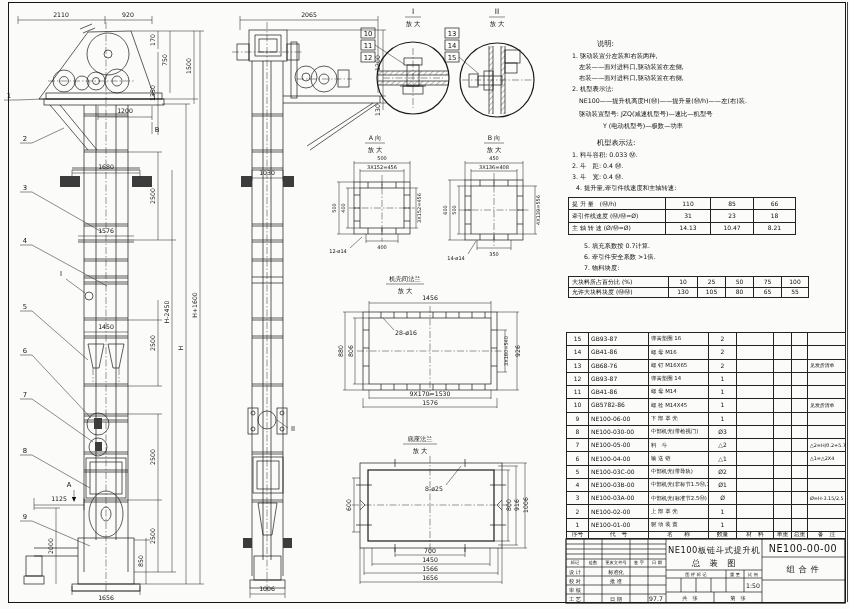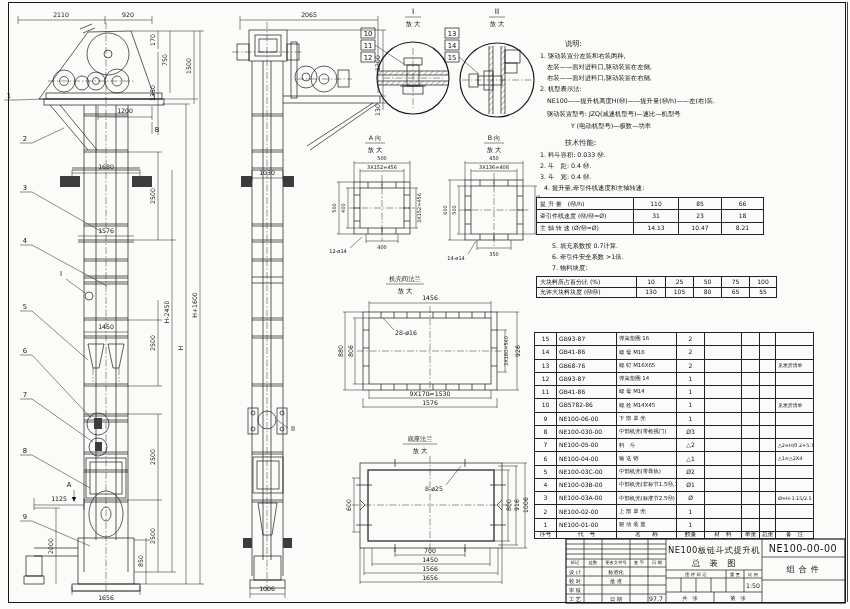--- a/index.html
+++ b/index.html
@@ -17,21 +17,21 @@
   text.d{font-size:6.2px;text-anchor:middle;}
   text.d5{font-size:5px;text-anchor:middle;}
   text.t{font-size:6.3px;text-anchor:middle;}
   text.rn{font-size:7.5px;text-anchor:middle;}
   text.bl{font-size:6.8px;text-anchor:middle;}
   text.tb4{font-size:4.3px;text-anchor:middle;}
   text.tb5{font-size:5.2px;text-anchor:middle;}
   text.tb6{font-size:6.2px;text-anchor:middle;}
   text.tb8{font-size:8.4px;text-anchor:middle;letter-spacing:0.5px;}
   text.tb9{font-size:9.6px;text-anchor:middle;letter-spacing:0.5px;}
-  .panel{position:absolute;left:531px;top:0;width:285px;height:545px;}
+  .panel{position:absolute;left:563px;top:0;width:285px;height:545px;}
   .panel .txt{position:absolute;font-size:6.3px;white-space:nowrap;line-height:1;}
   .panel .hd{font-size:7.2px;}
   table{border-collapse:collapse;position:absolute;table-layout:fixed;background:#fbfbf9;}
   td,th{border:1px solid #222;font-weight:normal;font-size:6px;text-align:center;
         padding:0;white-space:nowrap;overflow:hidden;line-height:1;}
   .ptable{height:38px;} .ptable td:first-child{text-align:left;padding-left:3px;}
   .ltable{height:22px;} .ltable td:first-child{text-align:left;padding-left:3px;}
   .bom{height:207px;}
   .bom td:nth-child(2),.bom td:nth-child(3),.bom td:nth-child(8){text-align:left;padding-left:2px;}
   .bom td:nth-child(3){font-size:5.4px;}
@@ -342,21 +342,21 @@
 <div class="panel">
   <div class="txt hd" style="left:34px;top:40px">说明:</div>
   <div class="txt" style="left:9px;top:53px">1. 驱动装置分左装和右装两种,</div>
   <div class="txt" style="left:16px;top:64px">左装——面对进料口,驱动装置在左侧,</div>
   <div class="txt" style="left:16px;top:75px">右装——面对进料口,驱动装置在右侧,</div>
   <div class="txt" style="left:9px;top:86px">2. 机型表示法:</div>
   <div class="txt" style="left:16px;top:98px">NE100——提升机高度H(Ⓜ)——提升量(Ⓜ/h)——左(右)装.</div>
   <div class="txt" style="left:16px;top:111px">驱动装置型号: JZQ(减速机型号)—速比—机型号</div>
   <div class="txt" style="left:40px;top:123px">Y (电动机型号)—极数—功率</div>
 
-  <div class="txt hd" style="left:34px;top:139px">技术性能:</div>
+  <div class="txt hd" style="left:34px;top:139px">机型表示法:</div>
   <div class="txt" style="left:9px;top:152px">1. 料斗容积: 0.033 Ⓜ.</div>
   <div class="txt" style="left:9px;top:163px">2. 斗　距: 0.4 Ⓜ.</div>
   <div class="txt" style="left:9px;top:174px">3. 斗　宽: 0.4 Ⓜ.</div>
   <div class="txt" style="left:13px;top:185px">4. 提升量,牵引件线速度和主轴转速:</div>
 
   <table class="ptable" style="left:5px;top:197px;width:227px">
     <colgroup>
           <col style="width:97px">
           <col style="width:45px">
           <col style="width:43px">

